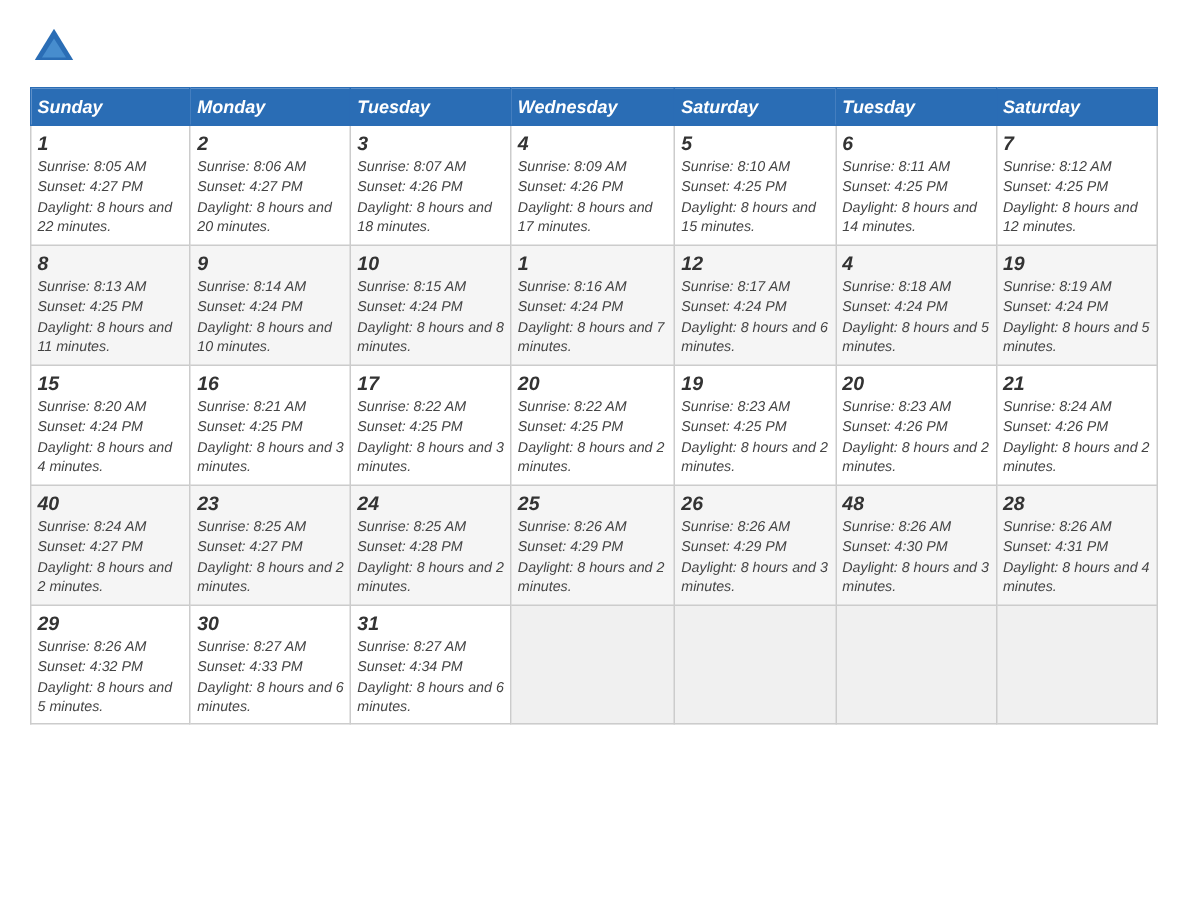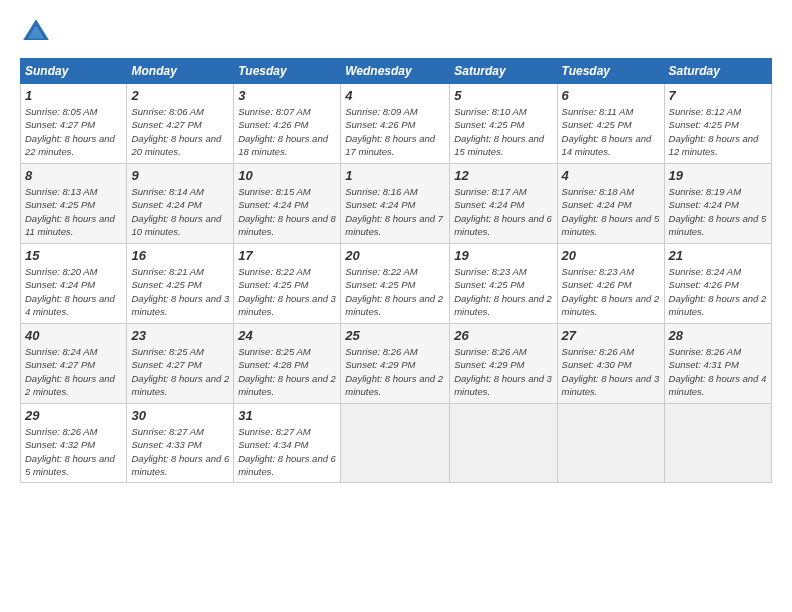--- a/index.html
+++ b/index.html
@@ -279,21 +279,21 @@
           Sunrise: 8:26 AM<br>Sunset: 4:29 PM<br>Daylight: 8 hours and 2 minutes.
         </div>
       </td>
           <td>
         <span class="day-num">26</span>
         <div class="day-info">
           Sunrise: 8:26 AM<br>Sunset: 4:29 PM<br>Daylight: 8 hours and 3 minutes.
         </div>
       </td>
           <td>
-        <span class="day-num">27</span>
+        <span class="day-num">48</span>
         <div class="day-info">
           Sunrise: 8:26 AM<br>Sunset: 4:30 PM<br>Daylight: 8 hours and 3 minutes.
         </div>
       </td>
           <td>
         <span class="day-num">28</span>
         <div class="day-info">
           Sunrise: 8:26 AM<br>Sunset: 4:31 PM<br>Daylight: 8 hours and 4 minutes.
         </div>
       </td>

